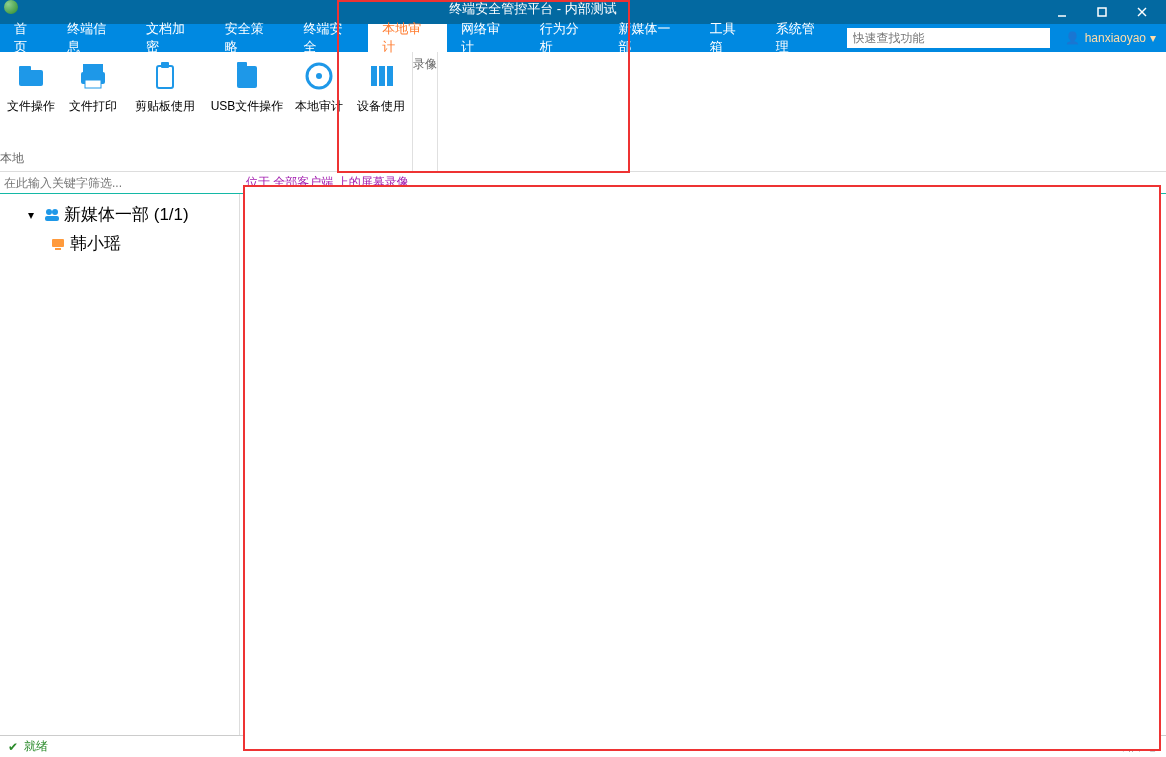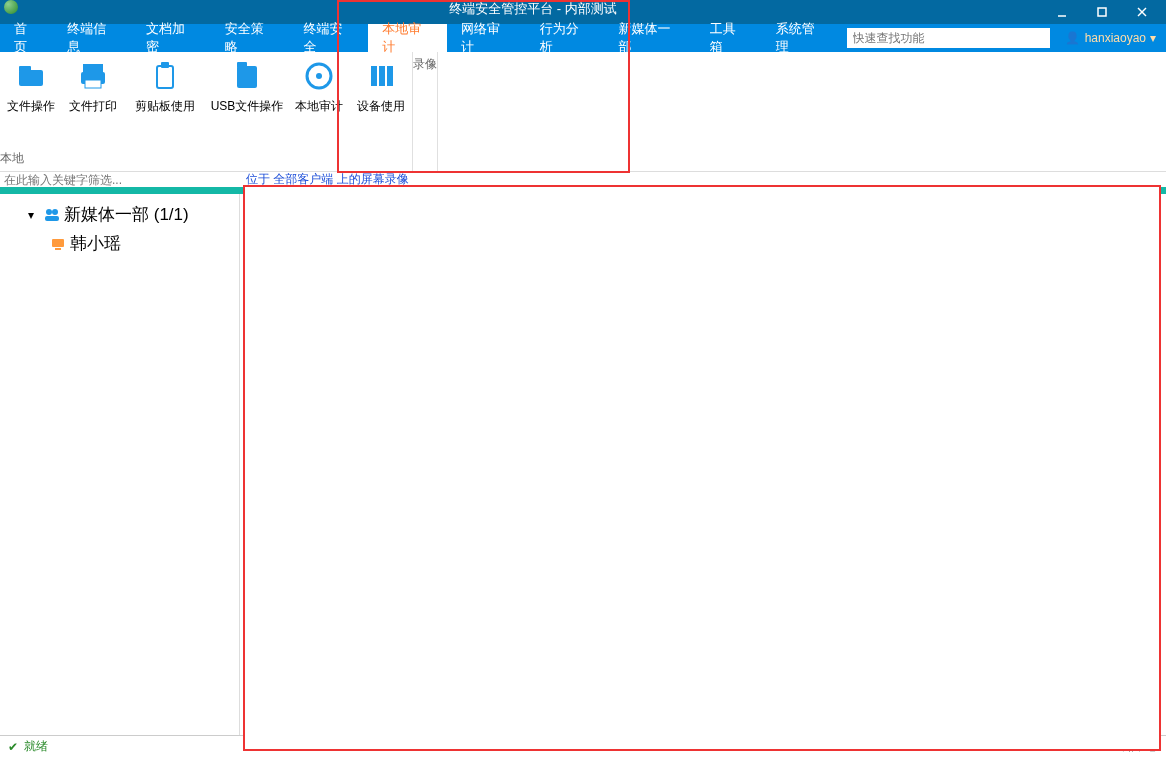--- a/index.html
+++ b/index.html
@@ -26,23 +26,23 @@
 .ribbon { height: 120px; background: #fff; border-bottom: 1px solid #ddd; display: flex; }
 .ribbon-group { display: flex; flex-direction: column; border-right: 1px solid #e0e0e0; }
 .ribbon-items { display: flex; flex: 1; }
 .ribbon-item { width: 62px; display: flex; flex-direction: column; align-items: center; justify-content: flex-start; padding-top: 8px; cursor: pointer; gap: 6px; }
 .ribbon-item.wide { width: 82px; }
 .ribbon-item.sel { background: #e8e8e8; color: #ff7b2e; }
 .ribbon-icon { width: 32px; height: 32px; }
 .ribbon-label { font-size: 12px; text-align: center; }
 .ribbon-group-label { font-size: 12px; color: #666; padding: 4px 0; }
 
-.filterbar { height: 22px; border-bottom: 7px solid #14b8a6; display: flex; align-items: center; }
+.filterbar { height: 22px; border-bottom: 1px solid #14b8a6; display: flex; align-items: center; }
 .filter-input { flex: 0 0 240px; border: none; padding: 0 4px; color: #999; font-size: 12px; }
-.breadcrumb { color: #1d4ed8; font-size: 12px; padding-left: 6px; }
+.breadcrumb { color: #a21caf; font-size: 12px; padding-left: 6px; }
 
 .body { display: flex; height: calc(757px - 24px - 28px - 120px - 22px - 22px); }
 .sidebar { width: 240px; border-right: 1px solid #ddd; padding: 6px 4px; }
 .tree-node { display: flex; align-items: center; gap: 4px; padding: 3px 2px; cursor: pointer; }
 .tree-indent { width: 18px; }
 .tree-caret { width: 12px; }
 .tree-node .ico { width: 16px; height: 16px; }
 .tree-text { font-size: 17px; }
 
 .content { flex: 1; display: flex; flex-direction: column; background: #fff; }

